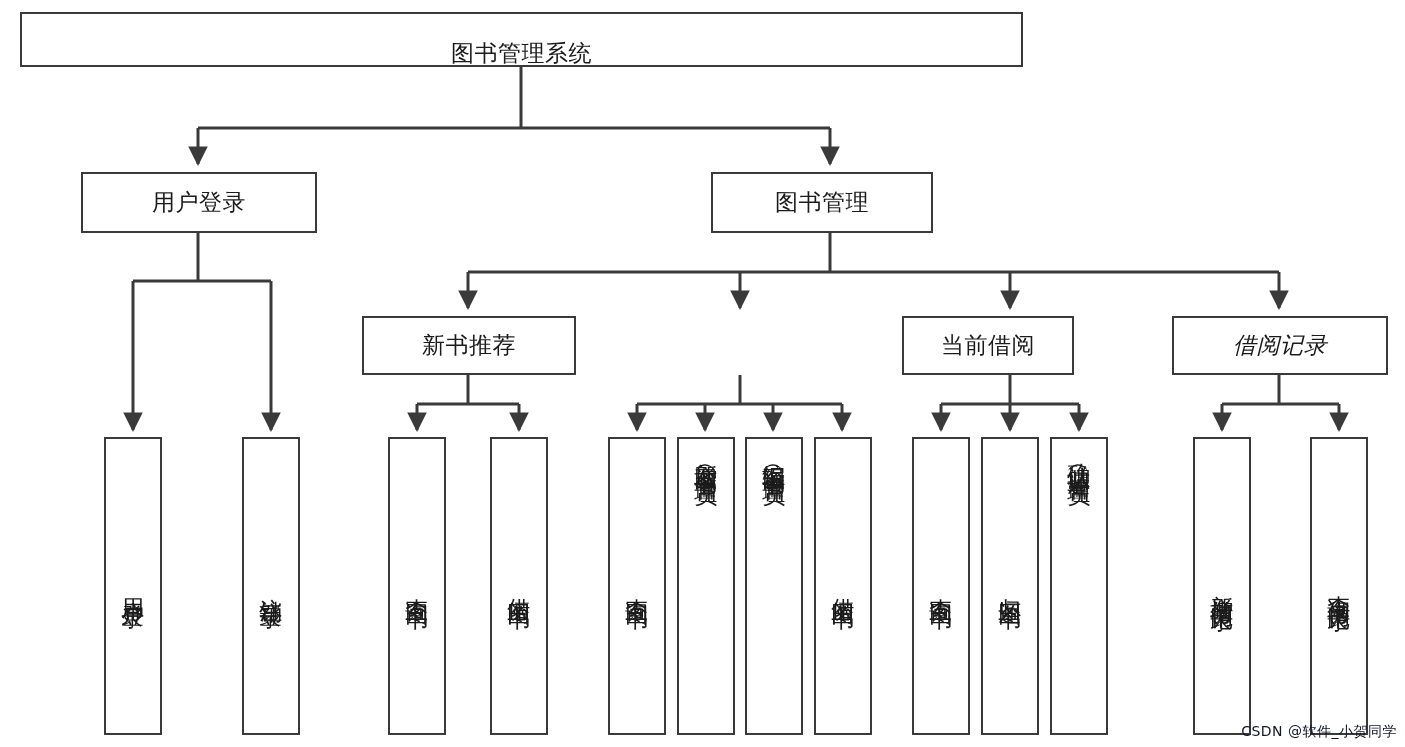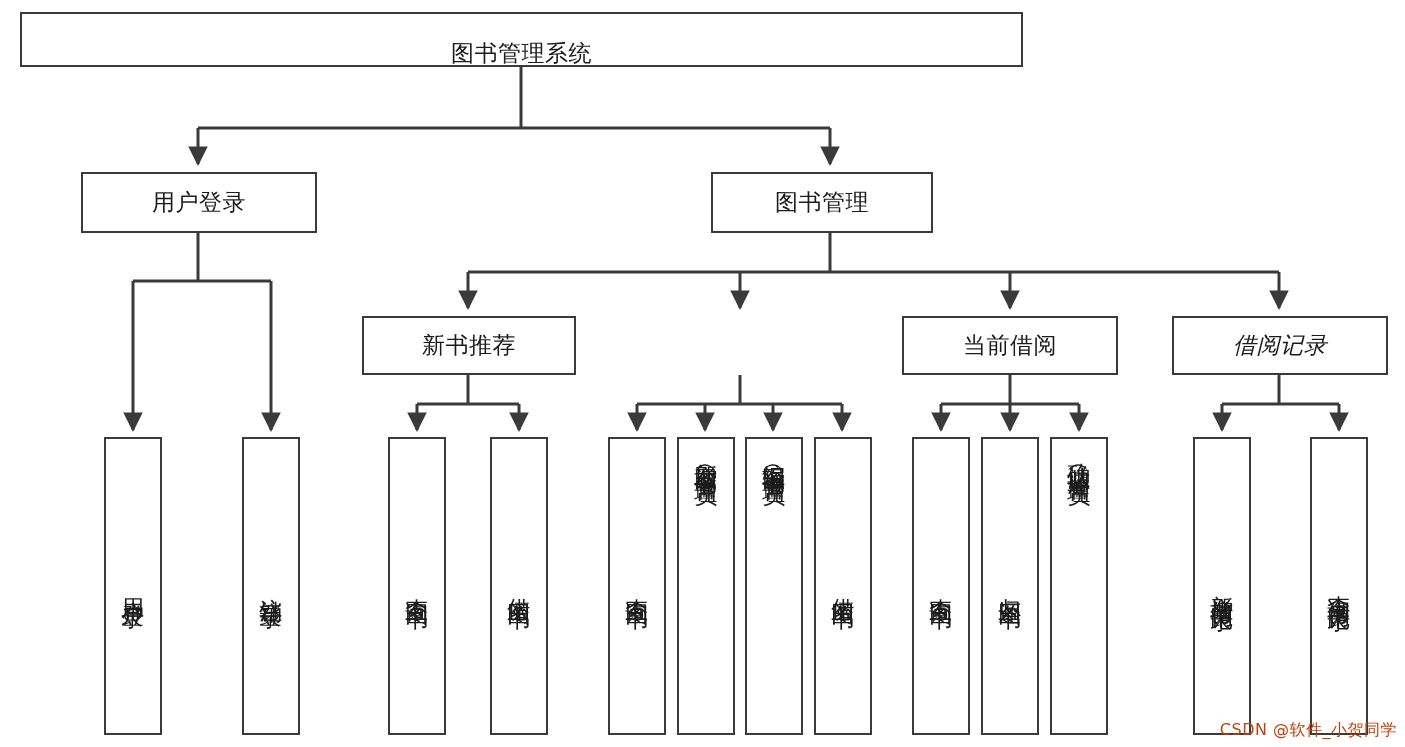--- a/index.html
+++ b/index.html
@@ -75,22 +75,22 @@
     align-items: center;
     padding-top: 0;
   }
 
   
   #watermark {
     position: absolute;
     right: 8px;
     bottom: 6px;
     z-index: 3;
-    font-size: 16px;
-    color: #c2410c;
+    font-size: 14px;
+    color: #0f172a;
     letter-spacing: 0.5px;
     white-space: nowrap;
   }
 </style>
 </head>
 <body>
 
 <div id="canvas">
 
   <svg id="edges" viewBox="0 0 1405 747" width="1405" height="747" xmlns="http://www.w3.org/2000/svg">
@@ -150,21 +150,21 @@
   <div class="node horiz" style="left:81px; top:172px; width:236px; height:61px;">
     <span class="label">用户登录</span>
   </div>
   <div class="node horiz" style="left:711px; top:172px; width:222px; height:61px;">
     <span class="label">图书管理</span>
   </div>
 
   <div class="node horiz" style="left:362px; top:316px; width:214px; height:59px;">
     <span class="label">新书推荐</span>
   </div>
-  <div class="node horiz" style="left:902px; top:316px; width:216px; height:59px;">
+  <div class="node horiz" style="left:902px; top:316px; width:172px; height:59px;">
     <span class="label">当前借阅</span>
   </div>
   <div class="node horiz" style="left:1172px; top:316px; width:216px; height:59px;font-style:italic;">
     <span class="label">借阅记录</span>
   </div>
 
   <div class="node vert center" style="left:104px; top:437px; width:58px; height:298px;">
     <span class="label">用户登录</span>
   </div>
   <div class="node vert center" style="left:242px; top:437px; width:58px; height:298px;">

